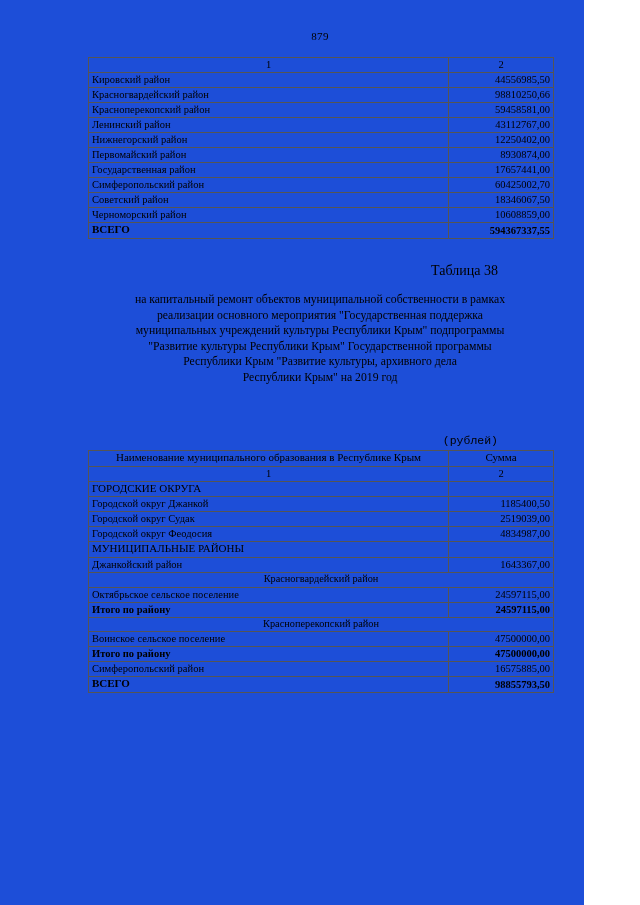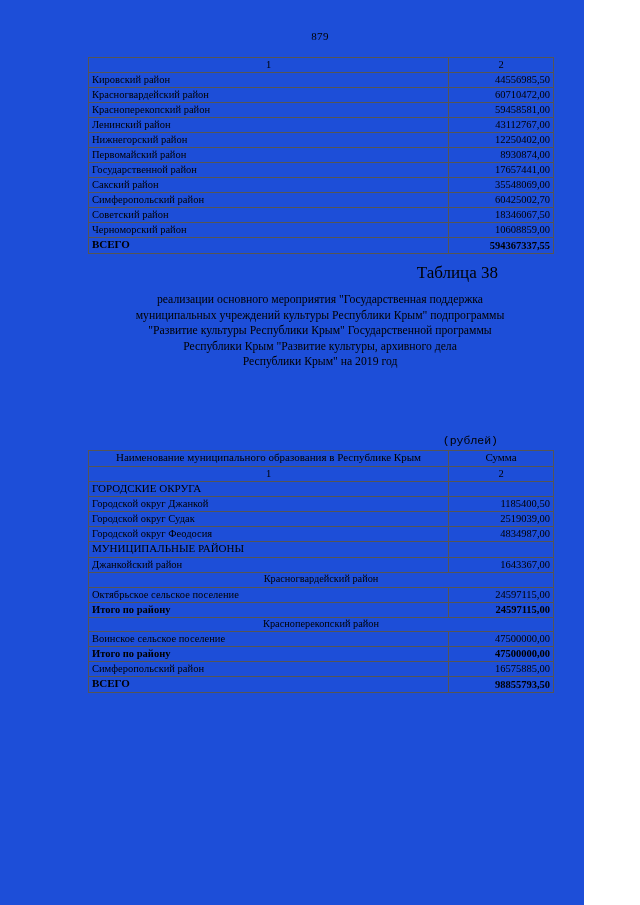--- a/index.html
+++ b/index.html
@@ -68,21 +68,21 @@
     width: 465px;
   }
   #table-one td.c-name { width: 360px; }
   #table-one td.c-val  { width: 105px; }
 
   
   .table-caption {
     position: absolute;
     right: 86px;
     top: 263px;
-    font-size: 17px;
+    font-size: 14px;
   }
   .title-block {
     position: absolute;
     left: 70px;
     top: 292px;
     width: 500px;
     text-align: center;
     font-size: 11.7px;
     line-height: 15.6px;
   }
@@ -131,45 +131,41 @@
         <tr>
           <td class="c-name ctr">1</td>
           <td class="c-val ctr">2</td>
         </tr>
         <tr>
           <td class="c-name">Кировский район</td>
           <td class="c-val num">44556985,50</td>
         </tr>
         <tr>
           <td class="c-name">Красногвардейский район</td>
-          <td class="c-val num">60710472,00</td>
+          <td class="c-val num">98810250,66</td>
         </tr>
         <tr>
           <td class="c-name">Красноперекопский район</td>
           <td class="c-val num">59458581,00</td>
         </tr>
         <tr>
           <td class="c-name">Ленинский район</td>
           <td class="c-val num">43112767,00</td>
         </tr>
         <tr>
           <td class="c-name">Нижнегорский район</td>
           <td class="c-val num">12250402,00</td>
         </tr>
         <tr>
           <td class="c-name">Первомайский район</td>
           <td class="c-val num">8930874,00</td>
         </tr>
         <tr>
-          <td class="c-name">Государственной район</td>
+          <td class="c-name">Государственная район</td>
           <td class="c-val num">17657441,00</td>
-        </tr>
-        <tr>
-          <td class="c-name">Сакский район</td>
-          <td class="c-val num">35548069,00</td>
         </tr>
         <tr>
           <td class="c-name">Симферопольский район</td>
           <td class="c-val num">60425002,70</td>
         </tr>
         <tr>
           <td class="c-name">Советский район</td>
           <td class="c-val num">18346067,50</td>
         </tr>
         <tr>
@@ -179,20 +175,21 @@
         <tr>
           <td class="c-name bold caps">ВСЕГО</td>
           <td class="c-val num bold">594367337,55</td>
         </tr>
       </tbody>
   </table>
 
   <div class="table-caption">Таблица 38</div>
 
   <div class="title-block">
+      <div class="tline">на капитальный ремонт объектов муниципальной собственности в рамках</div>
       <div class="tline">реализации основного мероприятия "Государственная поддержка</div>
       <div class="tline">муниципальных учреждений культуры Республики Крым" подпрограммы</div>
       <div class="tline">"Развитие культуры Республики Крым" Государственной программы</div>
       <div class="tline">Республики Крым "Развитие культуры, архивного дела</div>
       <div class="tline">Республики Крым" на 2019 год</div>
     </div>
 
   <div class="units-note">(рублей)</div>
 
   <table id="table-two" class="doc-table">

